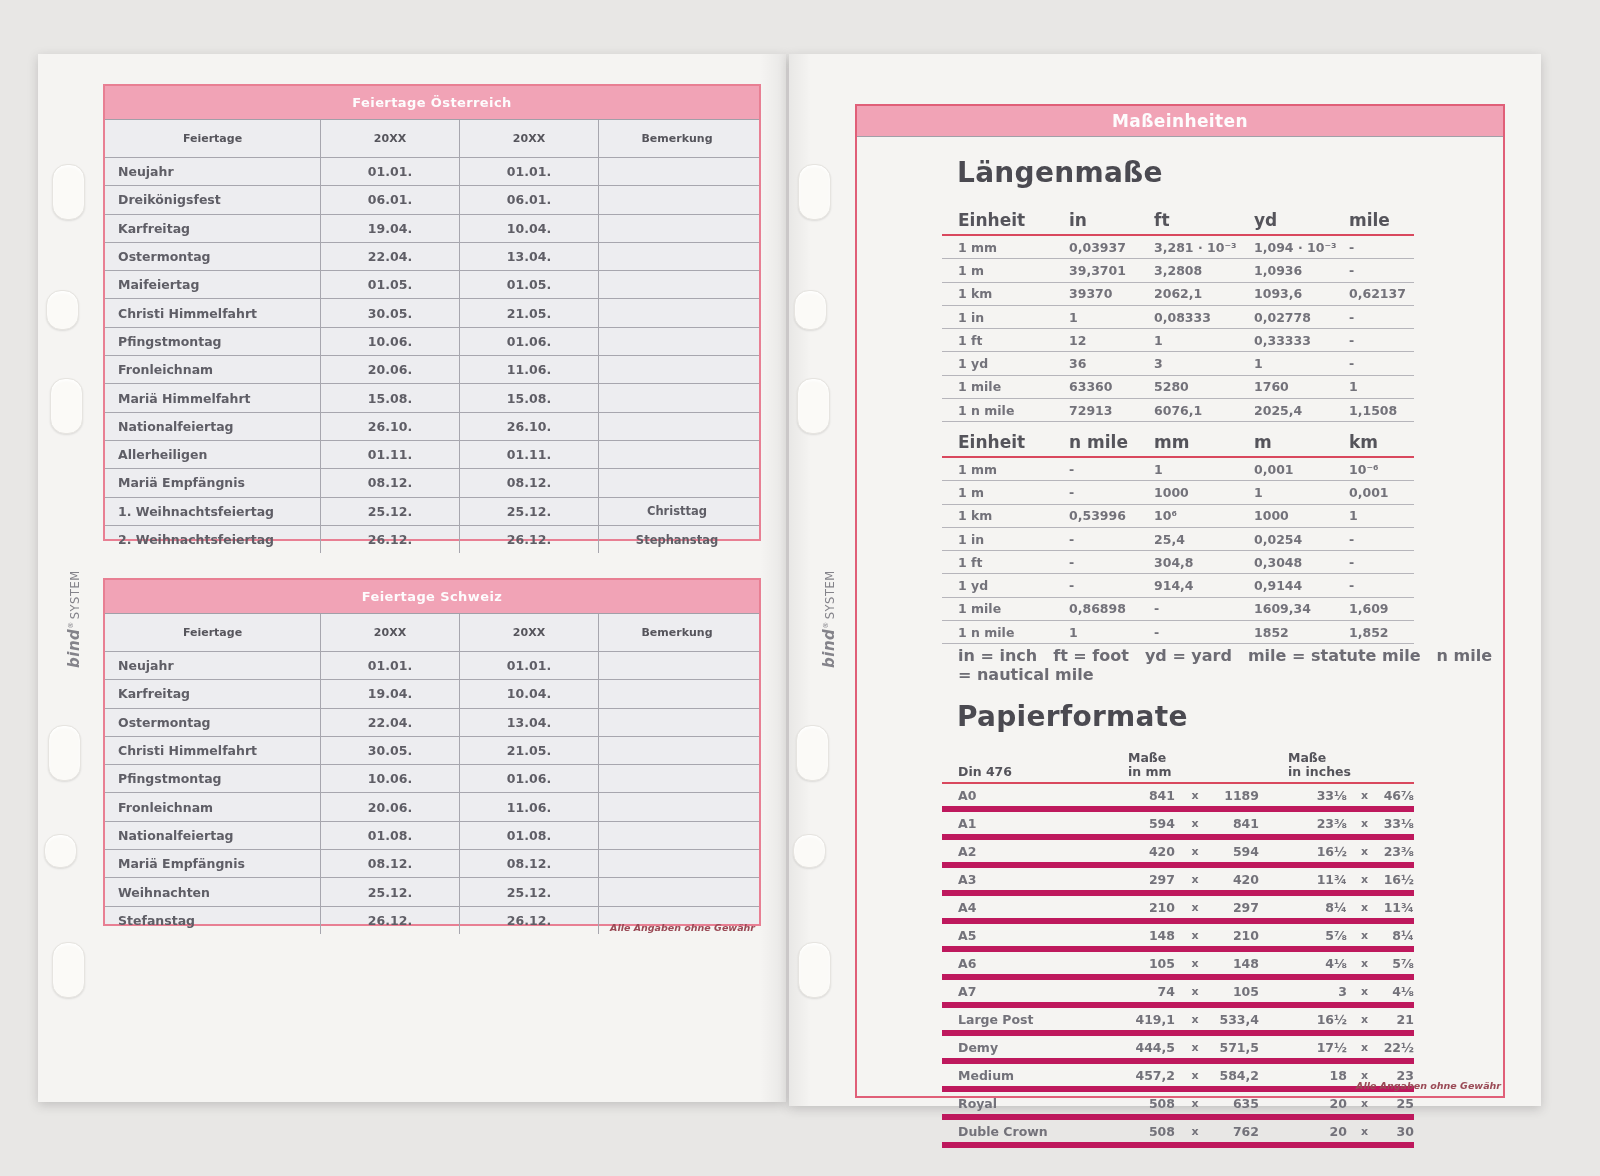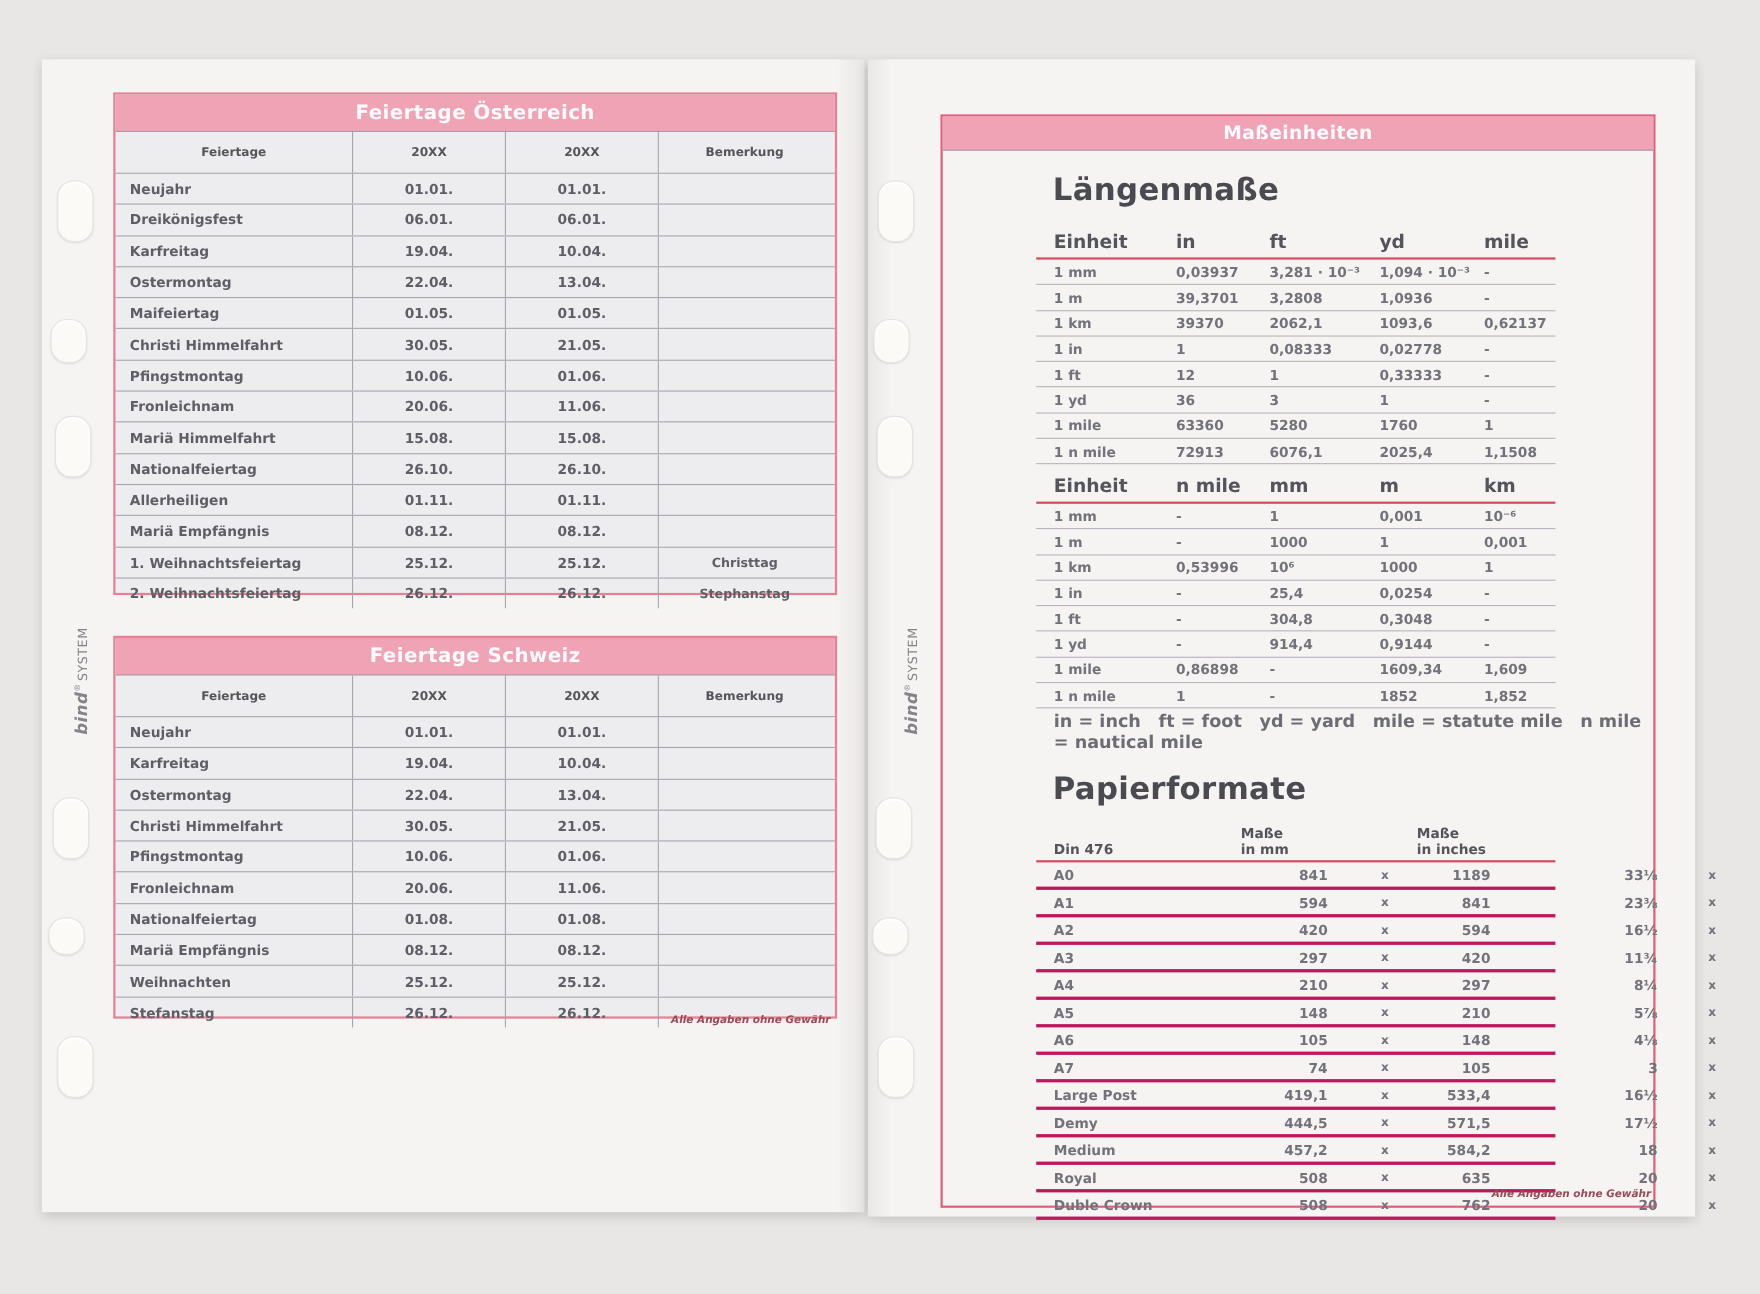--- a/index.html
+++ b/index.html
@@ -23,21 +23,21 @@
   .brand{position:absolute;transform:rotate(-90deg);transform-origin:left top;
          color:#84838a;white-space:nowrap;letter-spacing:.5px;}
   .brand .b-name{font-style:italic;font-weight:bold;font-size:15px;}
   .brand .b-reg{font-size:7px;vertical-align:super;}
   .brand .b-sys{font-size:11.5px;margin-left:2px;}
 
   
   .htable{position:absolute;border:2px solid #e8ески;}
   .htable{border:2px solid #e87f93;background:#ededf0;}
   .titlebar{height:33px;background:#f1a3b6;display:flex;align-items:center;justify-content:center;
-            color:#fdfcfd;font-weight:bold;font-size:18px;letter-spacing:.4px;
+            color:#fdfcfd;font-weight:bold;font-size:13px;letter-spacing:.4px;
             border-bottom:1px solid #a19fa8;}
   .hrow{display:grid;grid-template-columns:216px 139px 139px 156px;height:27.3px;}
   .hrow{border-bottom:1px solid #a7a6ae;}
   .hrow:last-child{border-bottom:none;}
   .hrow.header{height:37px;}
   .hc{border-right:1px solid #a7a6ae;display:flex;align-items:center;justify-content:center;
       font-size:12.5px;font-weight:bold;color:#5f5e66;overflow:hidden;}
   .hc:last-child{border-right:none;}
   .hc.hc0{justify-content:flex-start;padding-left:13px;}
   .hrow.header .hc{color:#56555c;font-size:11px;}
@@ -62,21 +62,21 @@
   .legend{position:absolute;left:101px;font-size:16px;font-weight:bold;color:#6d6c74;}
 
   
   .ptable{position:absolute;left:85px;width:472px;}
   .phead{position:relative;height:36px;border-bottom:2px solid #d9485e;}
   .phead .ph{position:absolute;bottom:4px;font-size:12.5px;font-weight:bold;color:#55545b;line-height:13.5px;}
   .ph.ph1{left:16px;}
   .ph.ph2{left:186px;}
   .ph.ph3{left:346px;}
   .prow{display:grid;grid-template-columns:170px 63px 40px 44px 38px 50px 35px 32px;height:22px;
-        align-items:center;border-bottom:3px solid #be185d;gap:32px;}
+        align-items:center;border-bottom:6px solid #be185d;}
   .pc{font-size:12.5px;font-weight:bold;color:#73727a;}
   .pc.p-name{padding-left:16px;}
   .pc.p-num{text-align:right;}
   .pc.p-x{text-align:center;font-size:11px;}
 </style>
 </head>
 <body>
 
 <div class="canvas">
 

